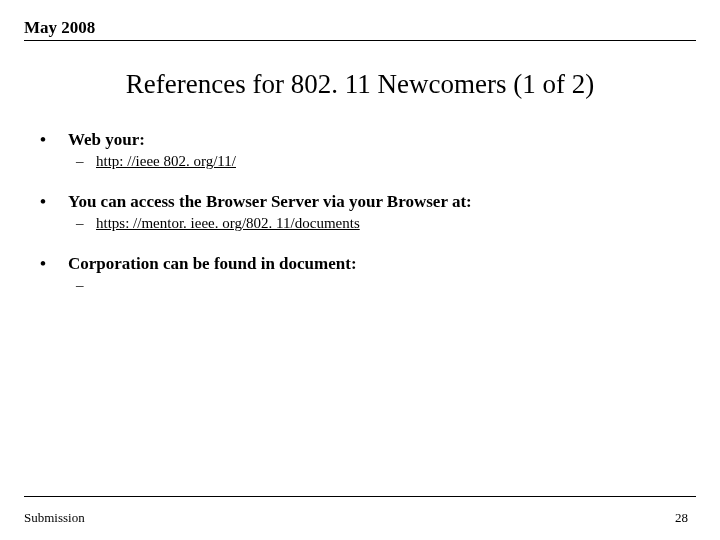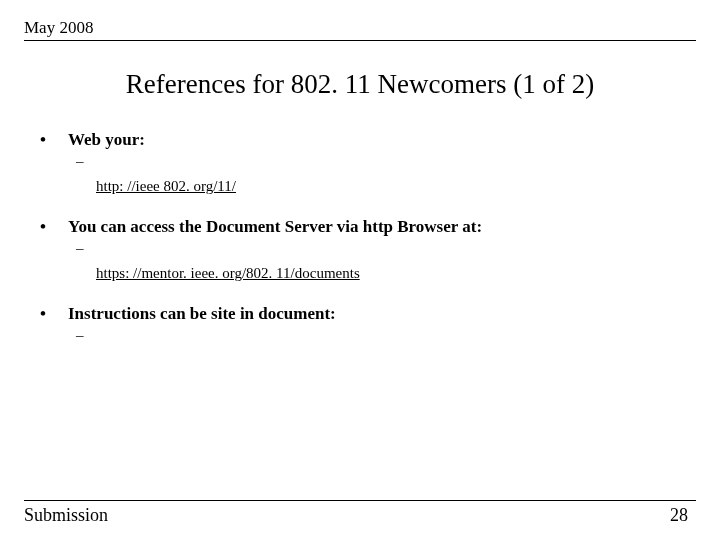--- a/index.html
+++ b/index.html
@@ -15,21 +15,21 @@
     width: 720px;
     height: 540px;
     padding: 18px 24px 14px 24px;
     position: relative;
   }
   .header {
     display: flex;
     justify-content: space-between;
     align-items: flex-end;
     font-size: 17px;
-    font-weight: normal;
+    font-weight: bold;
     border-bottom: 1.5px solid #000;
     padding-bottom: 2px;
     margin-bottom: 28px;
   }
   .title {
     text-align: center;
     font-size: 27px;
     font-weight: normal;
     margin-bottom: 30px;
   }
@@ -52,33 +52,32 @@
     font-size: 15px;
     margin-left: 36px;
     margin-bottom: 22px;
   }
   .bullet2 .dash {
     width: 20px;
     flex-shrink: 0;
   }
   .link {
     text-decoration: underline;
-    margin-top: 25px;
   }
   .footer {
     position: absolute;
     left: 24px;
     right: 24px;
     bottom: 14px;
     border-top: 1.5px solid #000;
     display: flex;
     justify-content: space-between;
     align-items: flex-start;
-    font-size: 18px;
-    padding-top: 4px;
+    font-size: 13px;
+    padding-top: 13px;
   }
   .footer .center {
     position: absolute;
     left: 0;
     right: 8px;
     text-align: right;
   }
   .footer .left, .footer .right {
     position: relative;
     z-index: 1;
@@ -102,30 +101,30 @@
       <span class="dot">•</span>
       <span>Web your:</span>
     </div>
     <div class="bullet2">
       <span class="dash">–</span>
       <span class="link">http: //ieee 802. org/11/</span>
     </div>
 
     <div class="bullet1">
       <span class="dot">•</span>
-      <span>You can access the Document Server via http Browser at:</span>
+      <span>You can access the Browser Server via your Browser at:</span>
     </div>
     <div class="bullet2">
       <span class="dash">–</span>
       <span class="link">https: //mentor. ieee. org/802. 11/documents</span>
     </div>
 
     <div class="bullet1">
       <span class="dot">•</span>
-      <span>Instructions can be site in document:</span>
+      <span>Corporation can be found in document:</span>
     </div>
     <div class="bullet2">
       <span class="dash">–</span>
     </div>
 
   </div>
 
   <div class="footer">
     <span class="left">Submission</span>
     <span class="center">28</span>

